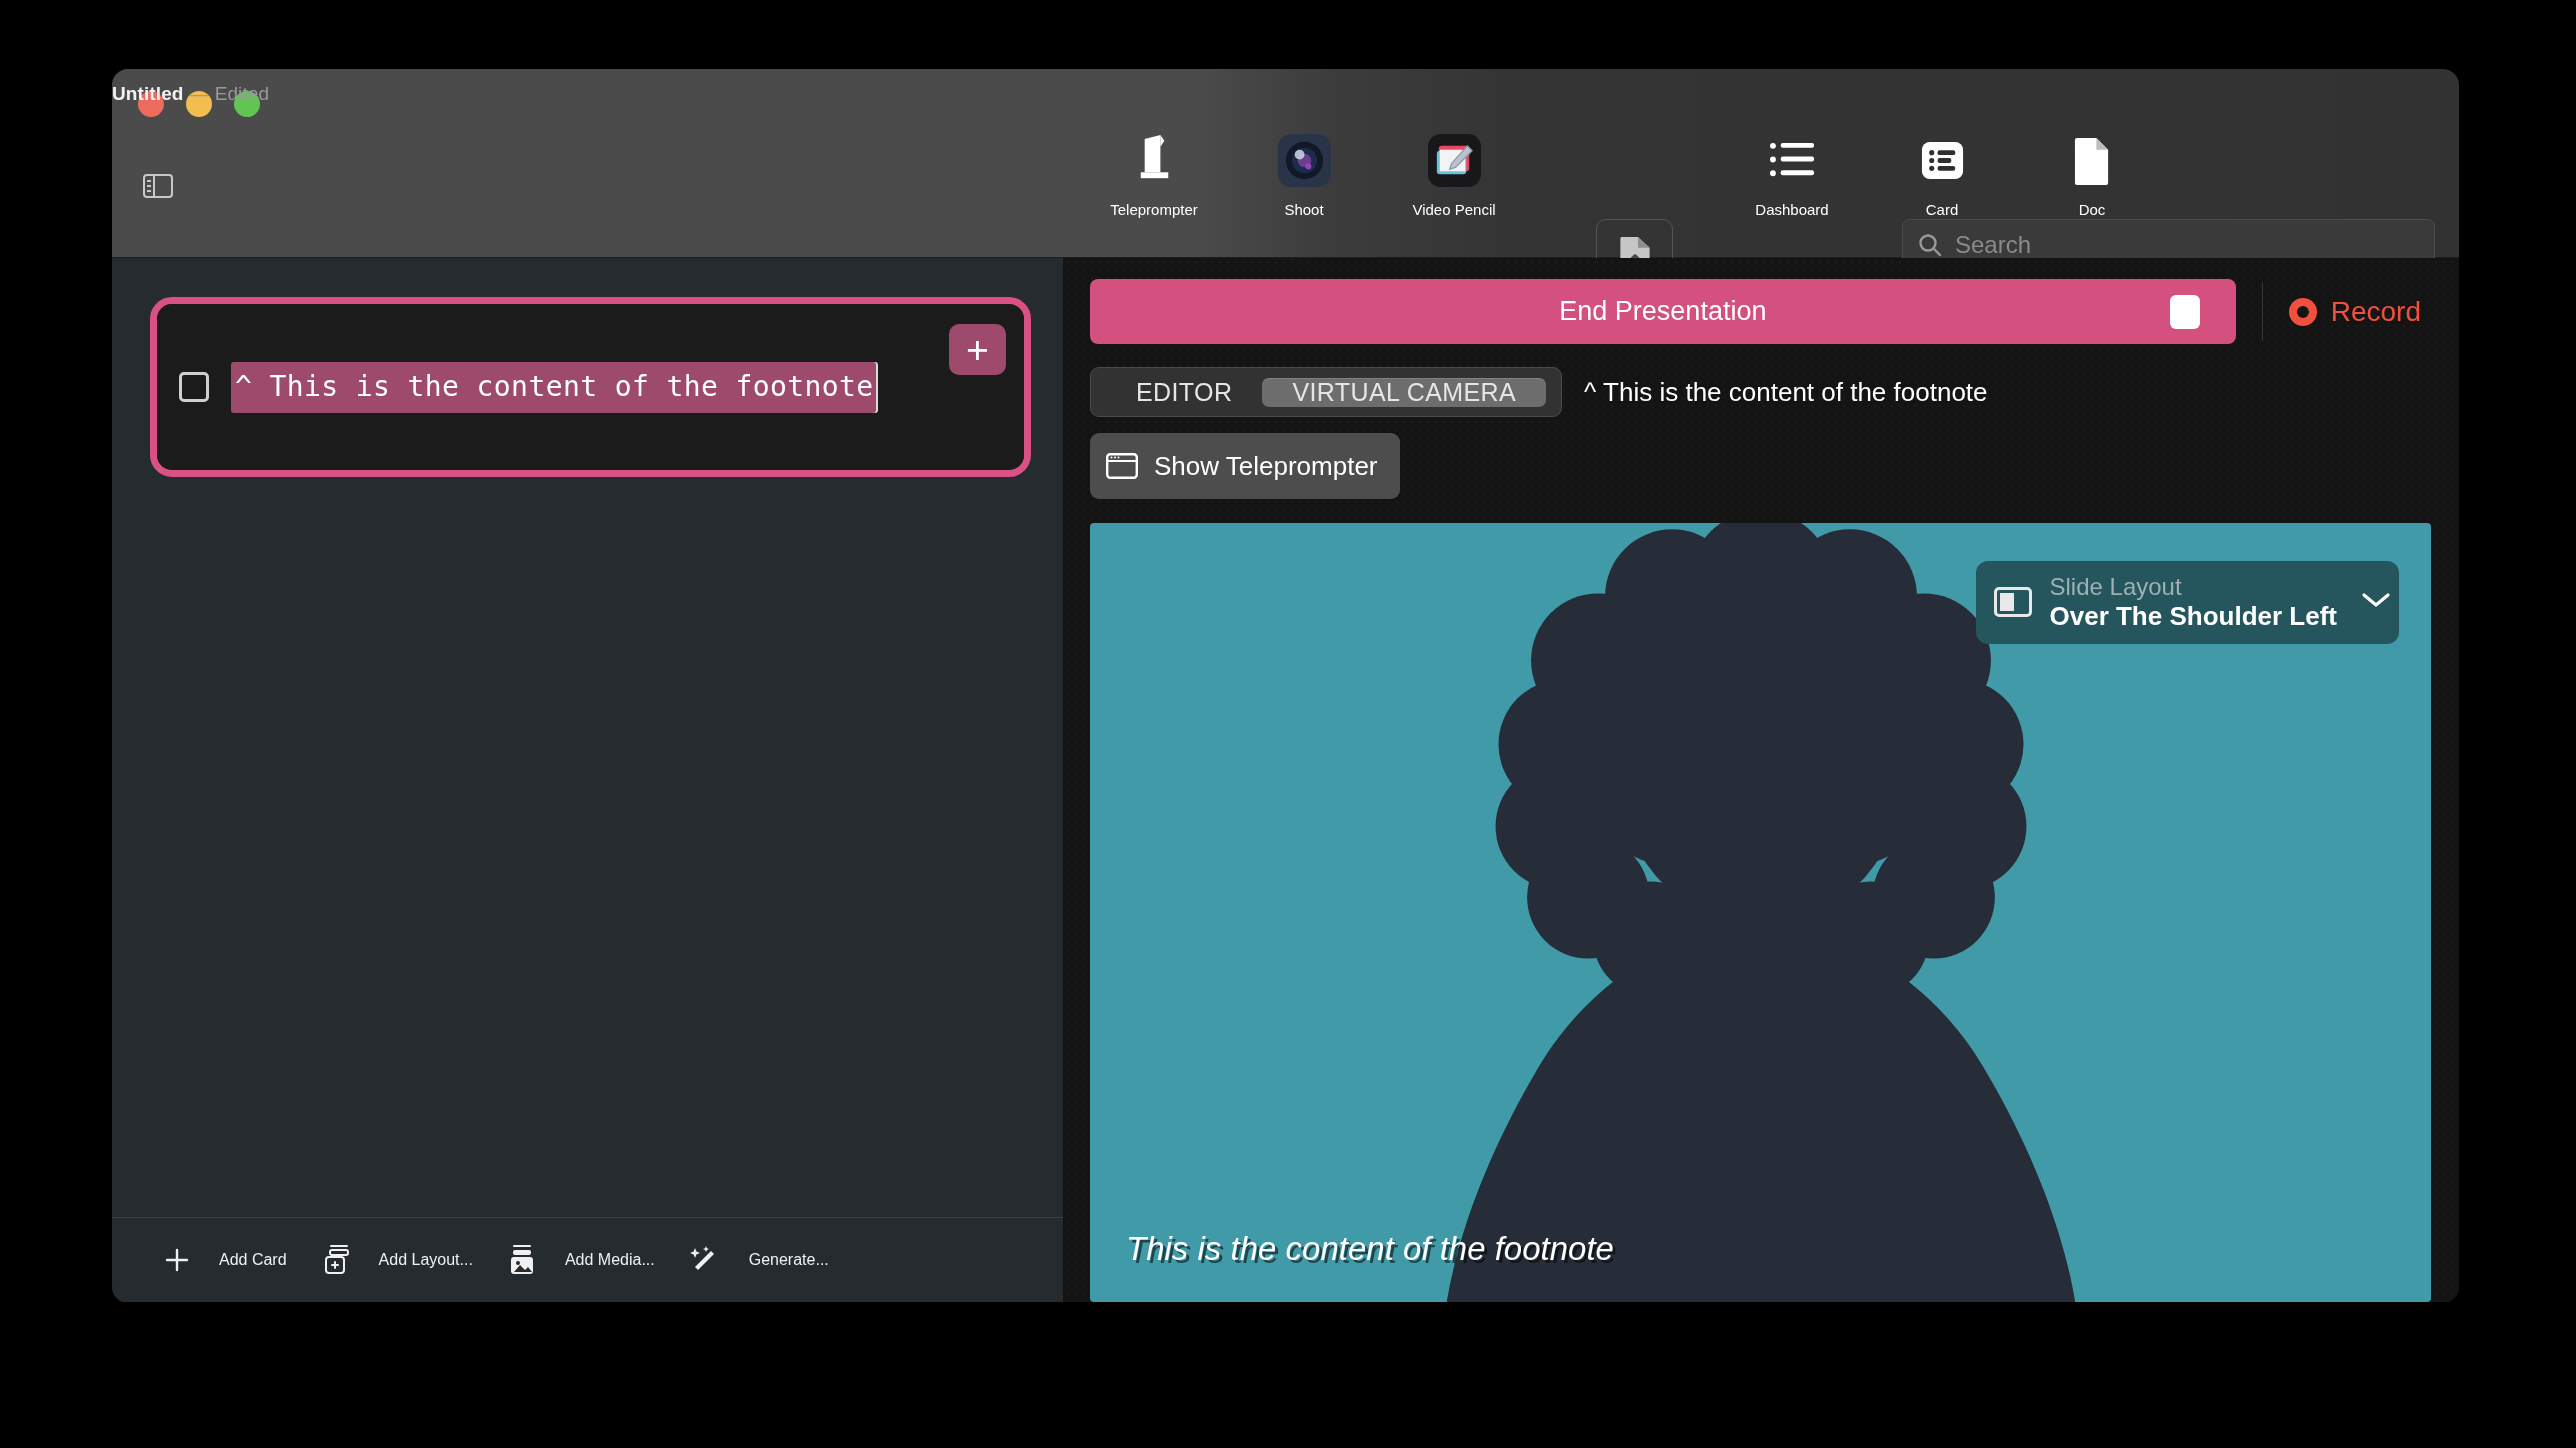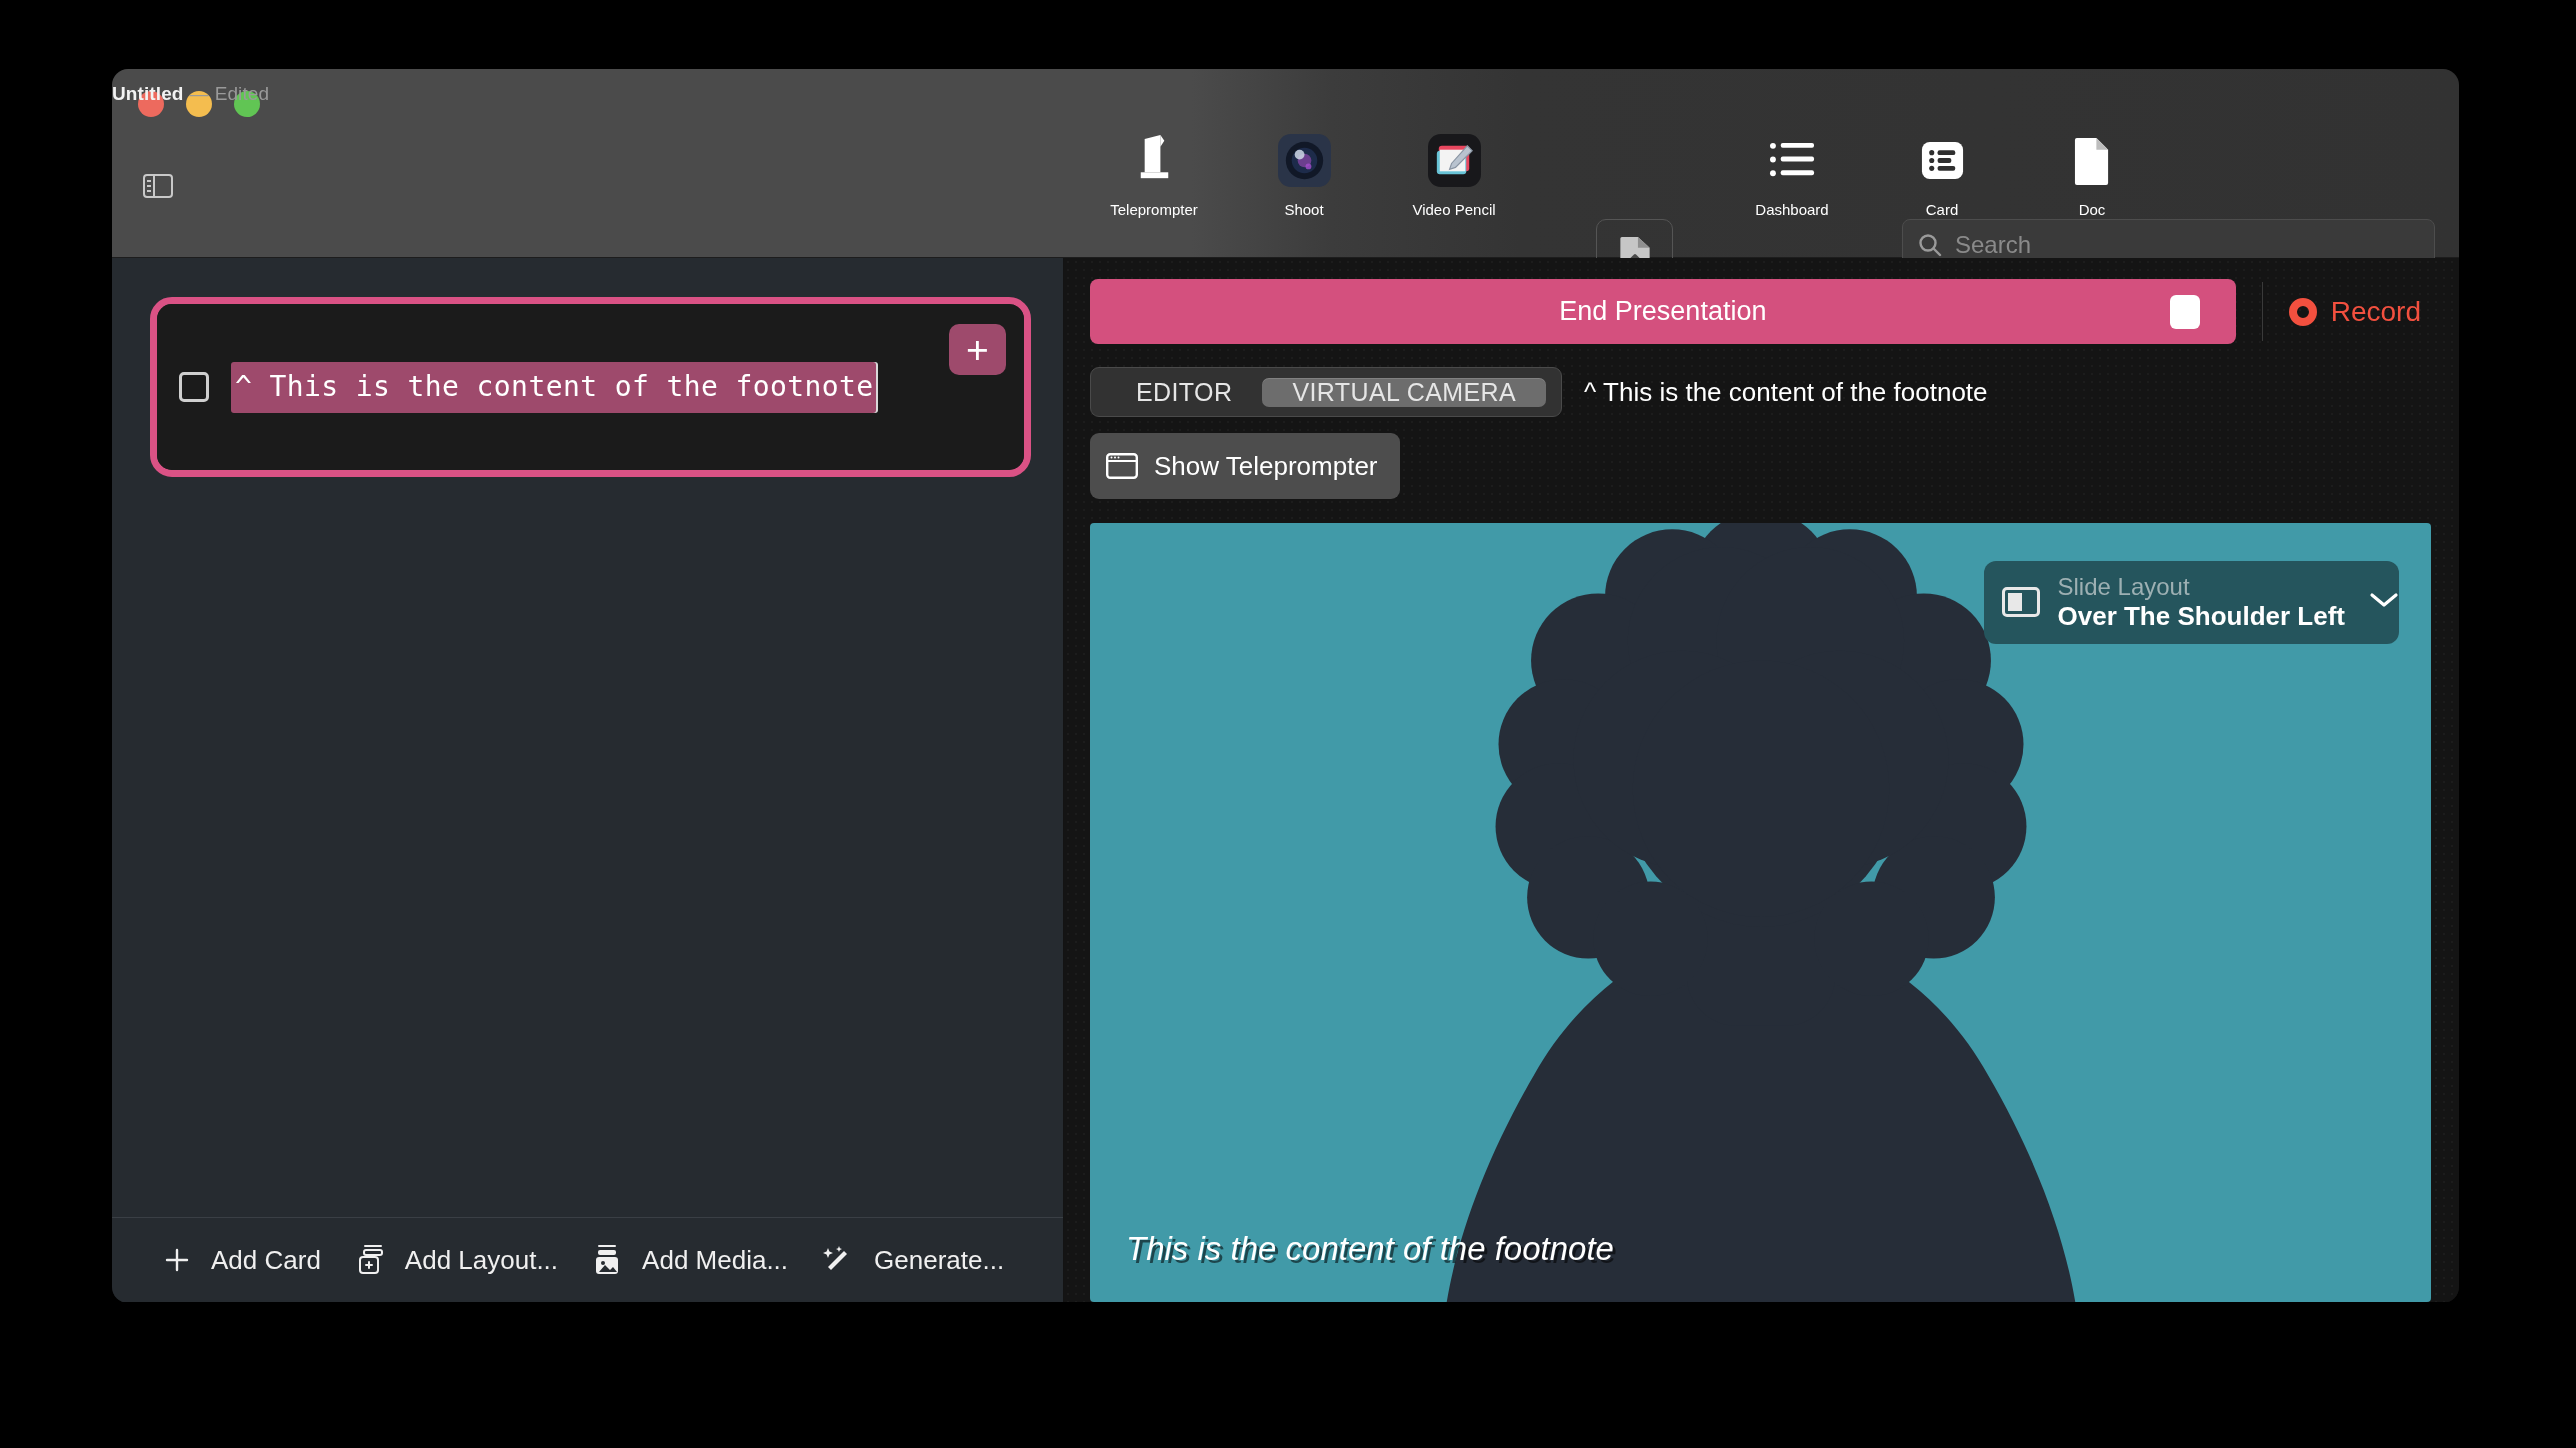--- a/index.html
+++ b/index.html
@@ -152,23 +152,23 @@
   }
 
   .left-toolbar {
     height: 85px;
     border-top: 1px solid #3a3f45;
     display: flex; align-items: center;
     padding-left: 51px;
     gap: 0;
   }
   .lt-btn {
-    display: flex; align-items: center; gap: 20px;
+    display: flex; align-items: center; gap: 28px;
     margin-right: 34px;
-    color: #f0f0f0; font-size: 26px;
+    color: #f0f0f0; font-size: 16px;
     white-space: nowrap;
   }
 
   
   .right {
     position: relative;
     flex: 1;
     background-color: #141414;
     background-image: radial-gradient(rgba(255,255,255,.035) 1px, transparent 1px);
     background-size: 8px 8px;
@@ -252,21 +252,21 @@
     position: absolute;
     left: 50%; transform: translateX(-50%);
     bottom: -10px;
     width: 750px; height: 849px;
   }
   .layout-pill {
     position: absolute; right: 32px; top: 38px;
     background: #25555d;
     border-radius: 12px;
     display: flex; align-items: center; gap: 18px;
-    padding: 12px 0 12px 18px;
+    padding: 12px 8px 12px 18px;
   }
   .lp-icon {
     width: 38px; height: 30px;
     border: 3px solid #e8e8e8; border-radius: 5px;
     position: relative; flex: 0 0 auto;
   }
   .lp-icon::before {
     content: ''; position: absolute;
     left: 3px; top: 3px; width: 14px; bottom: 3px;
     background: #e8e8e8;

